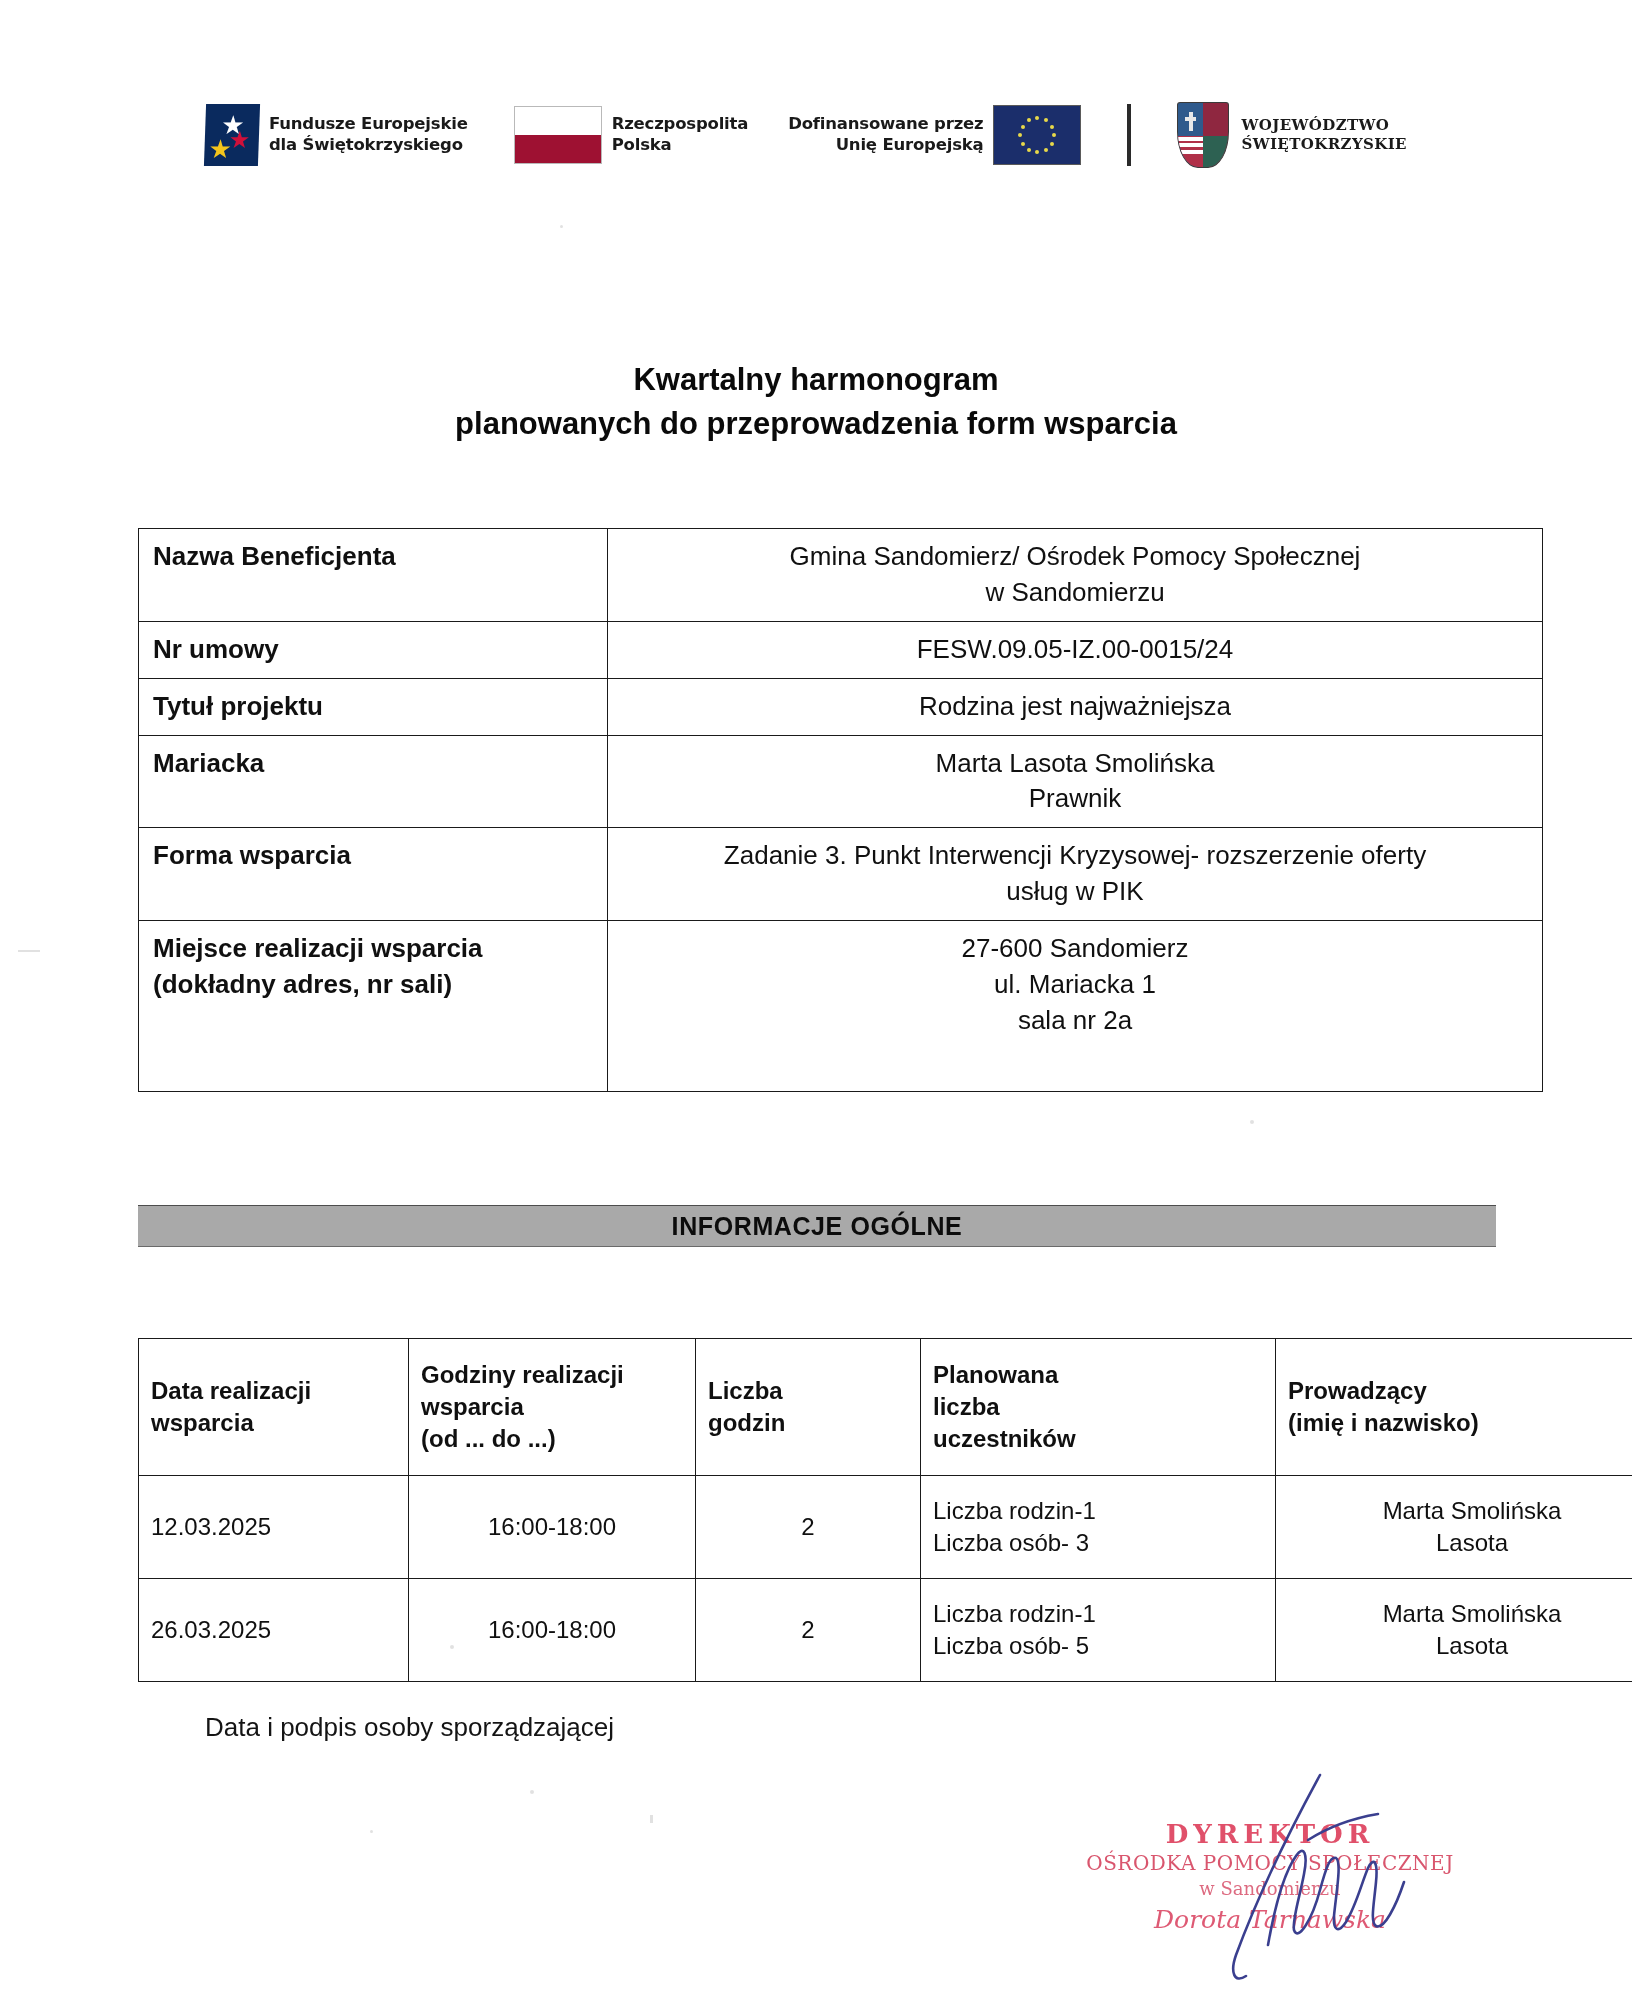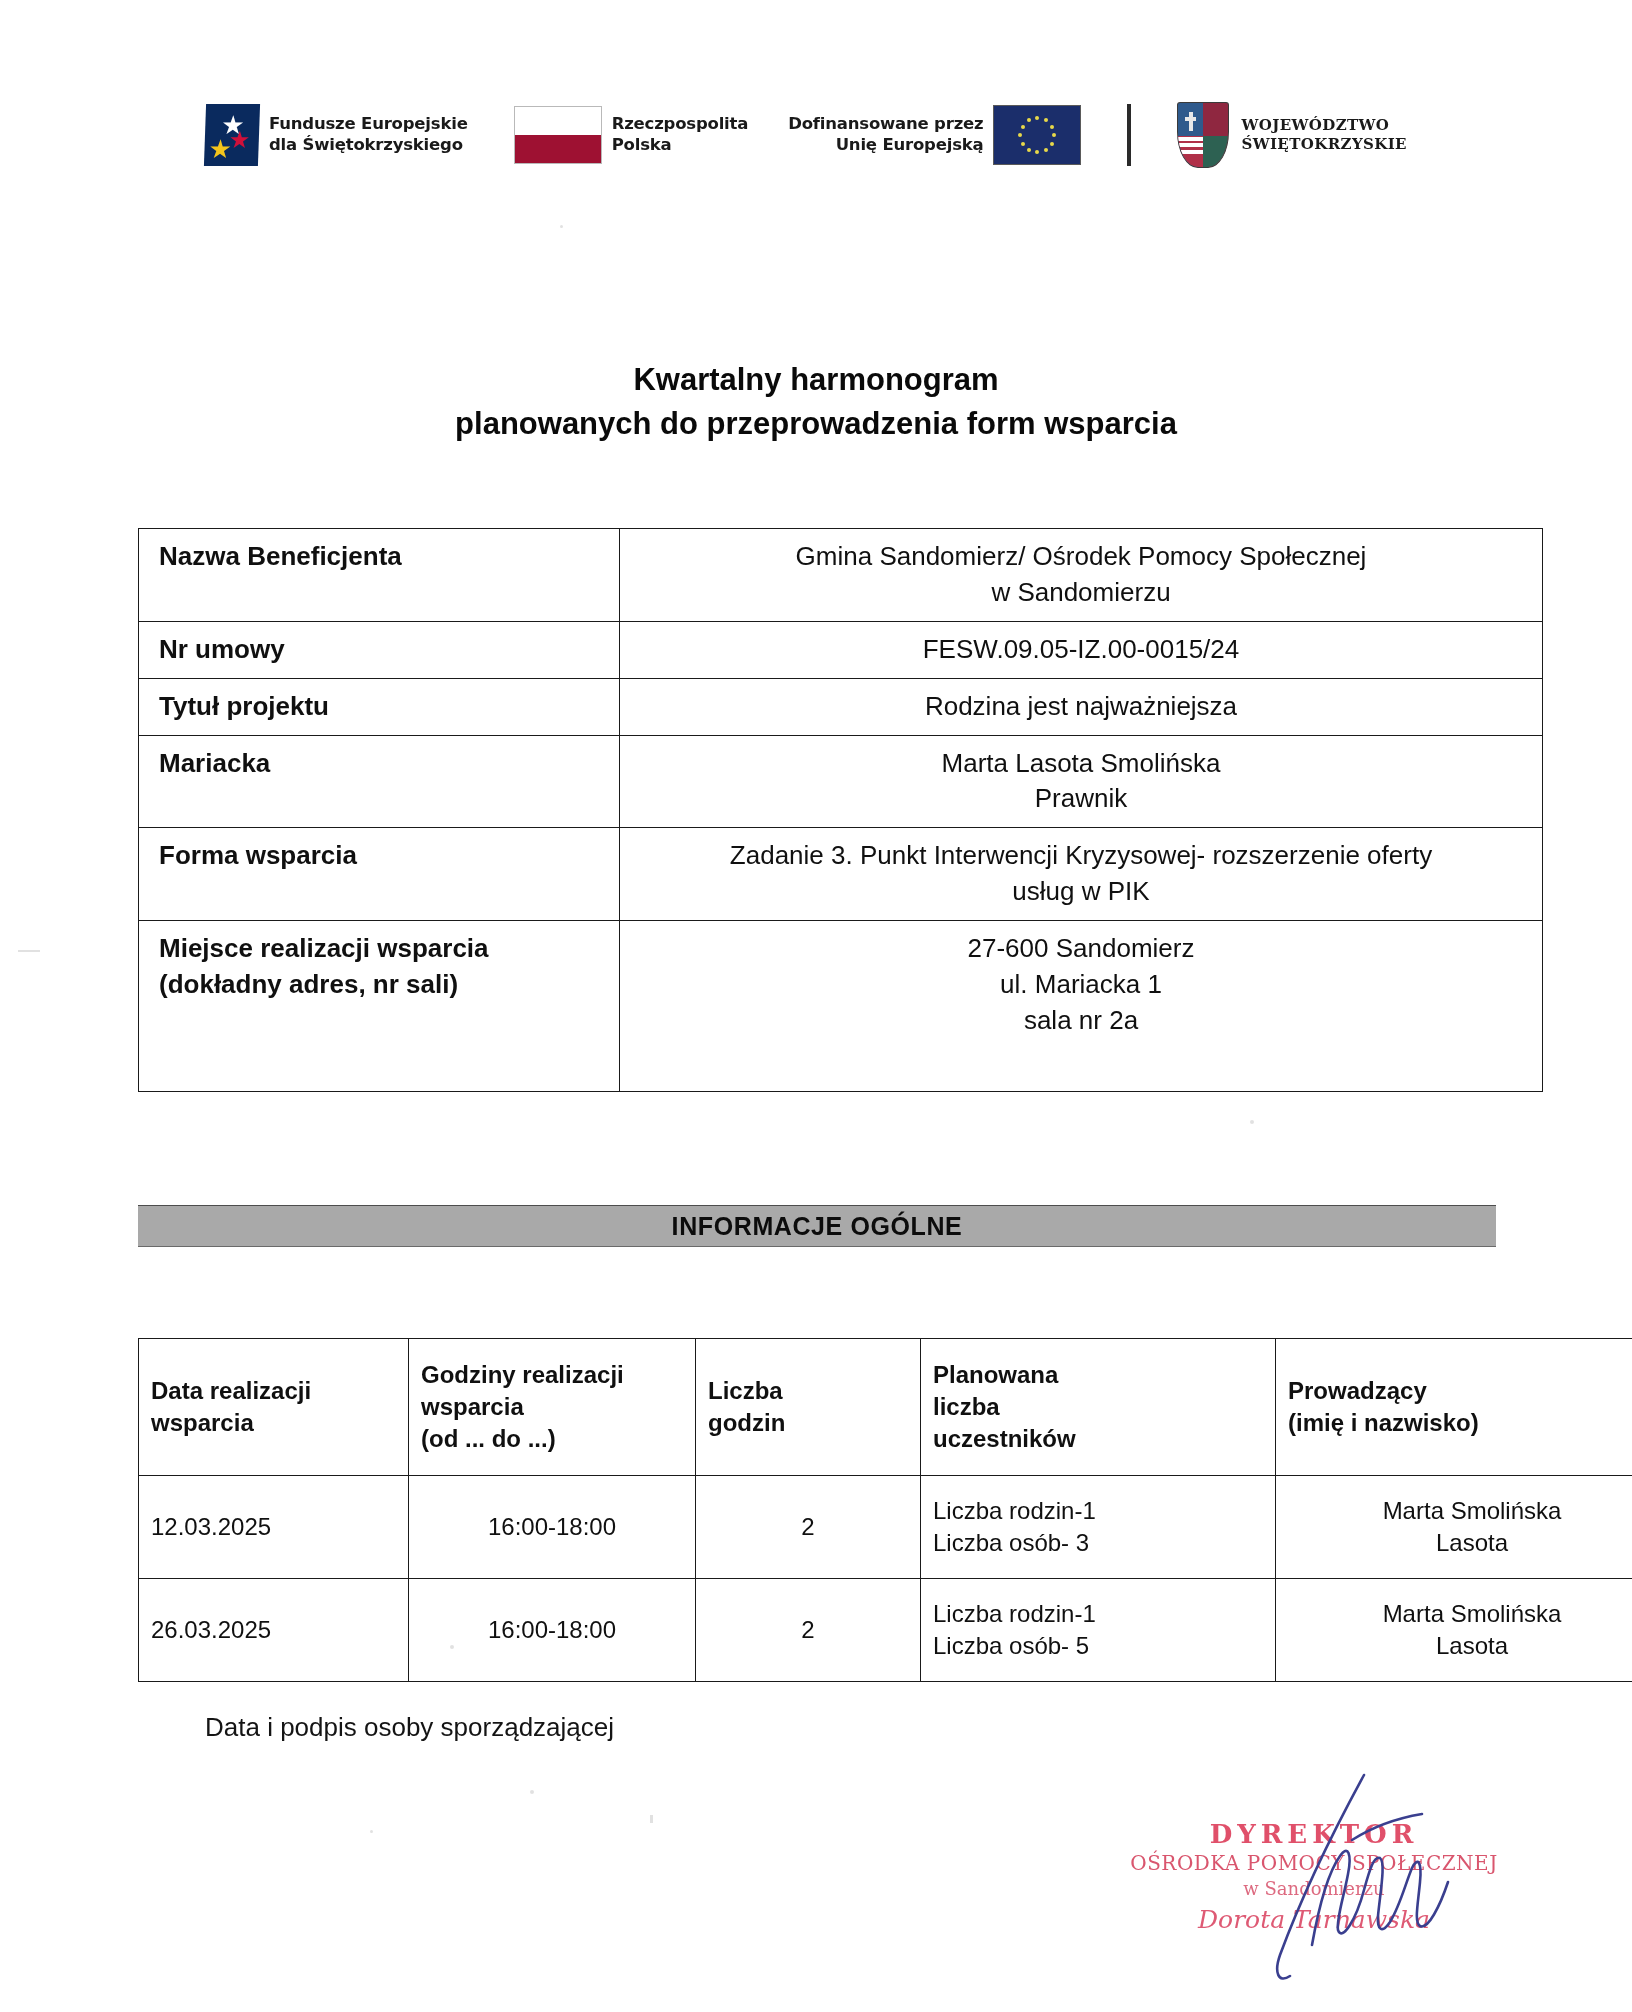--- a/index.html
+++ b/index.html
@@ -153,21 +153,21 @@
   .info-table {
     position: absolute;
     left: 138px;
     top: 528px;
     width: 1405px;
     border-collapse: collapse;
     table-layout: fixed;
   }
   .info-table td {
     border: 1.6px solid #1a1a1a;
-    padding: 10px 20px;
+    padding: 10px 14px;
     vertical-align: top;
     font-size: 26px;
     line-height: 1.38;
     color: #101010;
   }
   .info-table td.label {
     width: 440px;
     font-weight: bold;
   }
   .info-table td.value {
@@ -239,21 +239,21 @@
     position: absolute;
     left: 205px;
     top: 1712px;
     font-size: 26px;
     color: #141414;
   }
 
   
   .stamp-area {
     position: absolute;
-    left: 1114px;
+    left: 1070px;
     top: 1790px;
     width: 400px;
     height: 190px;
     text-decoration: underline;
   }
   .stamp-text {
     position: absolute;
     left: 0; top: 28px;
     width: 400px;
     text-align: center;

